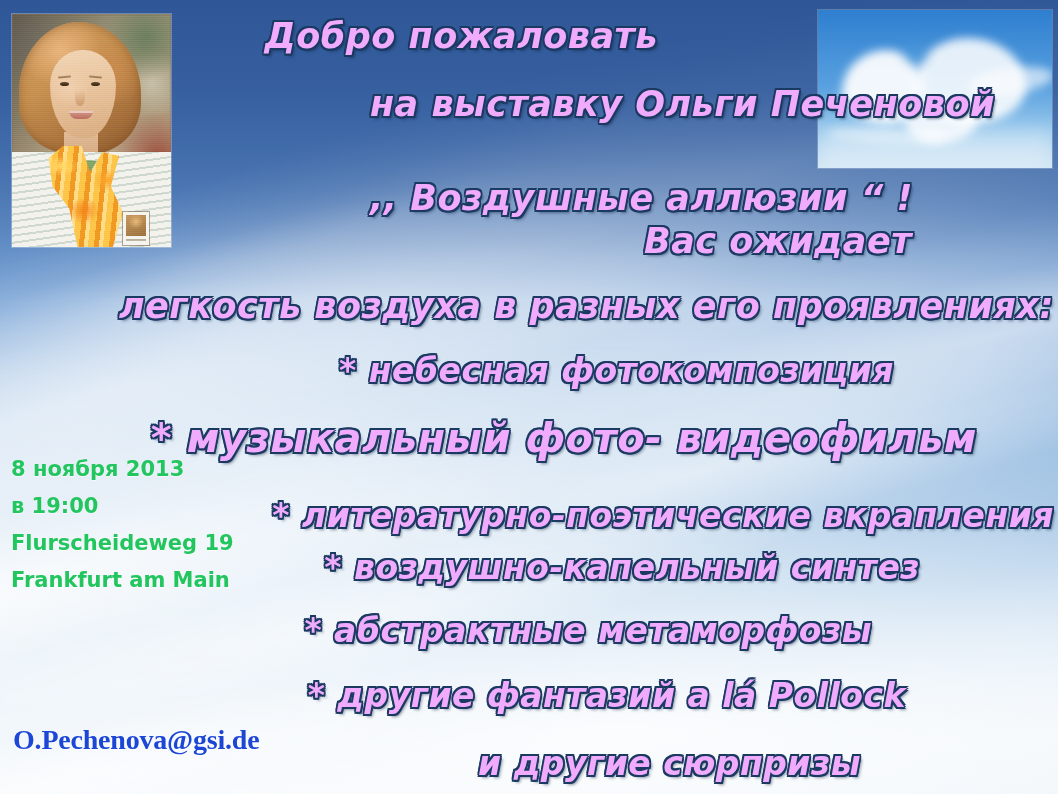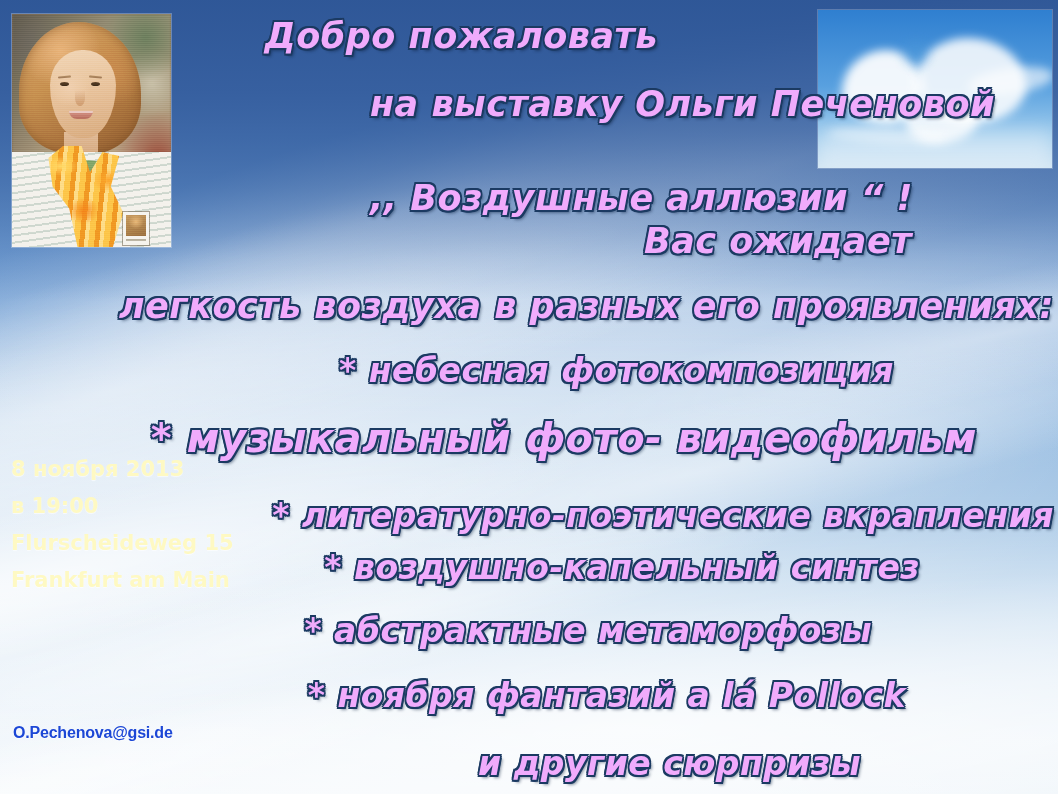--- a/index.html
+++ b/index.html
@@ -268,34 +268,34 @@
   .l-b4       { right:138px;  top:548px; font-size:33px; }
   .l-b5       { right:186px;  top:611px; font-size:33px; }
   .l-b6       { right:152px;  top:676px; font-size:33px; }
   .l-b7       { right:197px;  top:744px; font-size:33px; }
 
   
   #info-block {
     position:absolute; left:11px; top:451px; width:300px;
   }
   .info-line {
-    color:#fef9c3;
+    color:#22c55e;
     font-family:"DejaVu Sans", sans-serif;
     font-weight:bold;
     font-size:21px;
     line-height:37px;
     white-space:nowrap;
     text-shadow:0 1px 1px rgba(255,255,255,.65);
   }
   #email {
     position:absolute; left:13px; top:724px;
     color:#1C47D6;
-    font-family:Liberation Sans, sans-serif;
+    font-family:Liberation Serif, serif;
     font-weight:bold;
-    font-size:16px;
+    font-size:28px;
     letter-spacing:-.2px;
     white-space:nowrap;
     text-shadow:0 1px 1px rgba(255,255,255,.7);
   }
 </style>
 </head>
 <body>
 
 <div id="poster">
 
@@ -342,26 +342,26 @@
     <div class="line l-welcome">Добро пожаловать</div>
     <div class="line l-exhibit">на выставку Ольги Печеновой</div>
     <div class="line l-title">,, Воздушные аллюзии “ !</div>
     <div class="line l-awaits">Вас ожидает</div>
     <div class="line l-lightness">легкость воздуха в разных его проявлениях:</div>
     <div class="line l-b1">* небесная фотокомпозиция</div>
     <div class="line l-b2">* музыкальный фото- видеофильм</div>
     <div class="line l-b3">* литературно-поэтические вкрапления</div>
     <div class="line l-b4">* воздушно-капельный синтез</div>
     <div class="line l-b5">* абстрактные метаморфозы</div>
-    <div class="line l-b6">* ноября фантазий a lá Pollock</div>
+    <div class="line l-b6">* другие фантазий a lá Pollock</div>
     <div class="line l-b7">и другие сюрпризы</div>
   </div>
 
   <div id="info-block">
     <div class="info-line">8 ноября 2013</div>
     <div class="info-line">в 19:00</div>
-    <div class="info-line">Flurscheideweg 15</div>
+    <div class="info-line">Flurscheideweg 19</div>
     <div class="info-line">Frankfurt am Main</div>
   </div>
 
   <div id="email">O.Pechenova@gsi.de</div>
 
 </div>
 
 </body></html>

